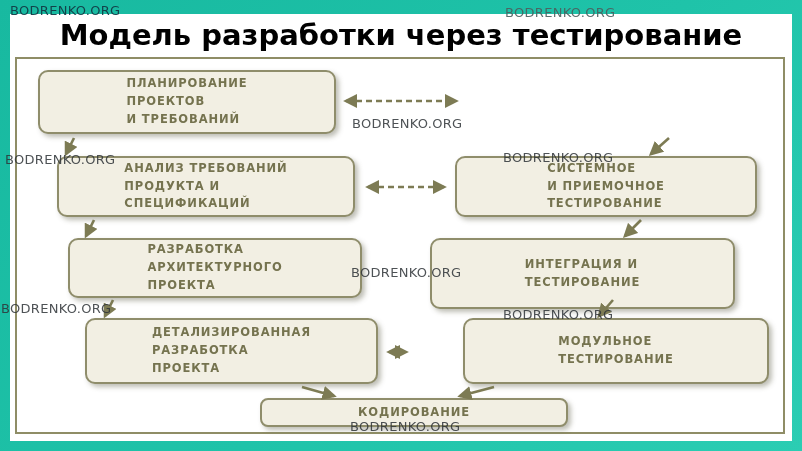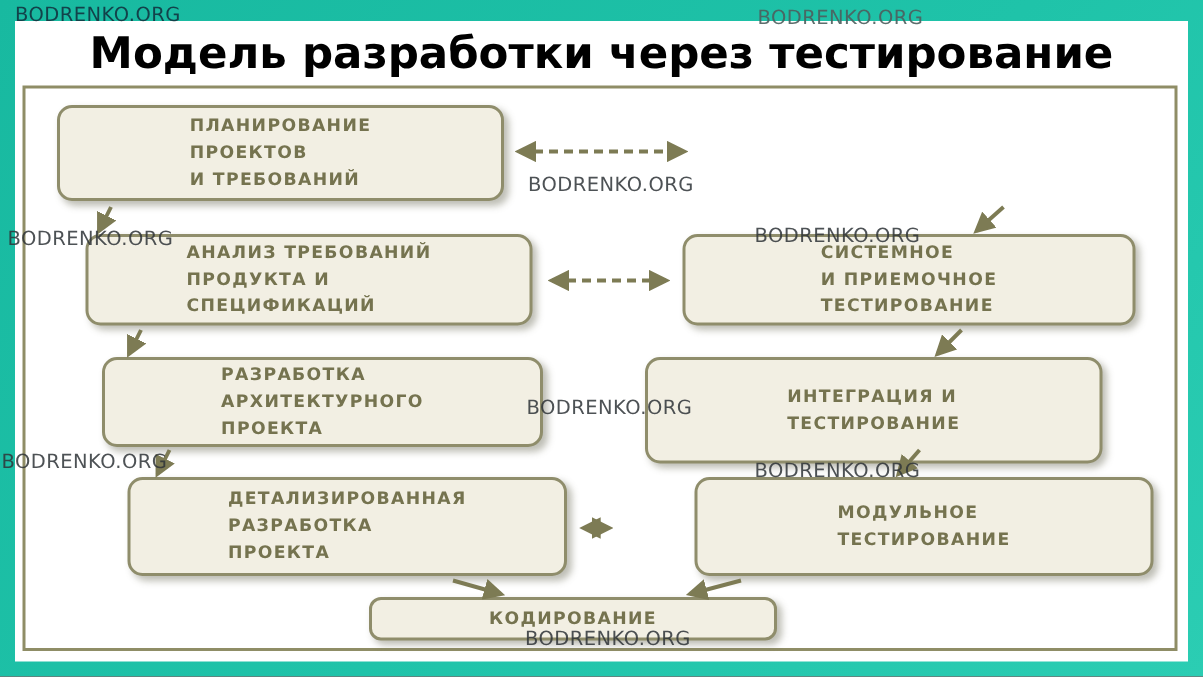--- a/index.html
+++ b/index.html
@@ -36,21 +36,21 @@
     box-shadow:3px 3px 5px rgba(110,110,90,0.45);
   }
   .b-l1 { left:38px;  top:70px;  width:298px; height:64px; }
   .b-r1 { left:468px; top:70px;  width:296px; height:64px; }
   .b-l2 { left:57px;  top:156px; width:298px; height:61px; }
   .b-r2 { left:455px; top:156px; width:302px; height:61px; }
   .b-l3 { left:68px;  top:238px; width:294px; height:60px; }
   .b-r3 { left:430px; top:238px; width:305px; height:71px; }
   .b-l4 { left:85px;  top:318px; width:293px; height:66px; }
   .b-r4 { left:415px; top:318px; width:306px; height:66px;margin-left:48px; }
-  .b-c  { left:246px; top:398px; width:272px; height:29px; border-radius:8px; }
+  .b-c  { left:260px; top:398px; width:308px; height:29px; border-radius:8px; }
   .arrows {
     position:absolute; left:0; top:0; z-index:20; pointer-events:none;
   }
   .sol { stroke:var(--arrow,#7d7b54); stroke-width:2.6; fill:none; }
   .dsh { stroke:var(--arrow,#7d7b54); stroke-width:2.6; fill:none; stroke-dasharray:6 4; }
   .af  { fill:var(--arrow,#7d7b54); }
   .wm {
     position:absolute; z-index:30; font-size:13px; font-weight:normal;
     letter-spacing:0.3px; color:var(--watermark-color,#2f3438); opacity:0.85;
     white-space:nowrap;

